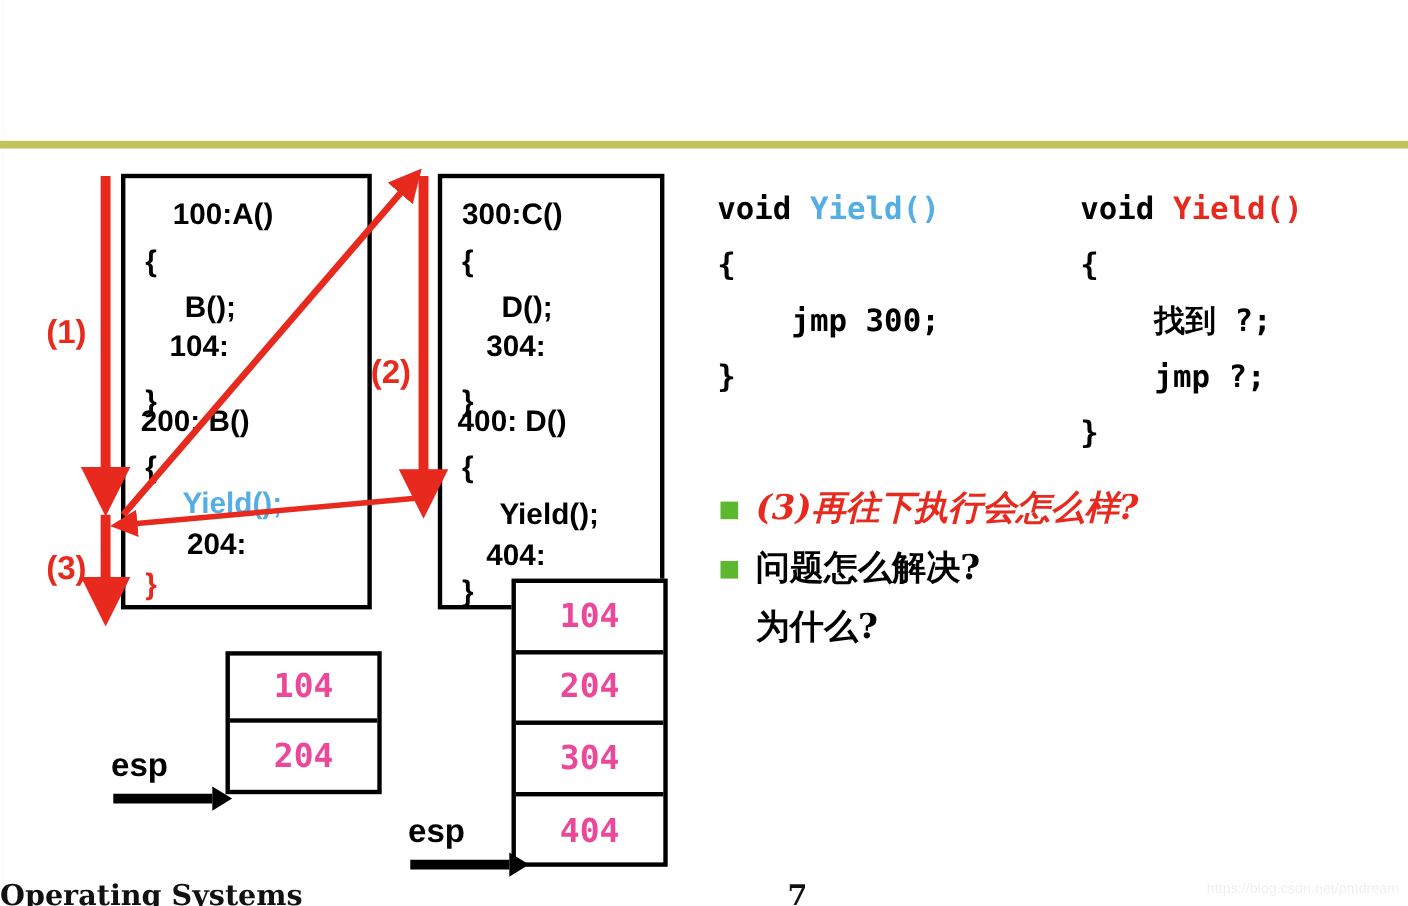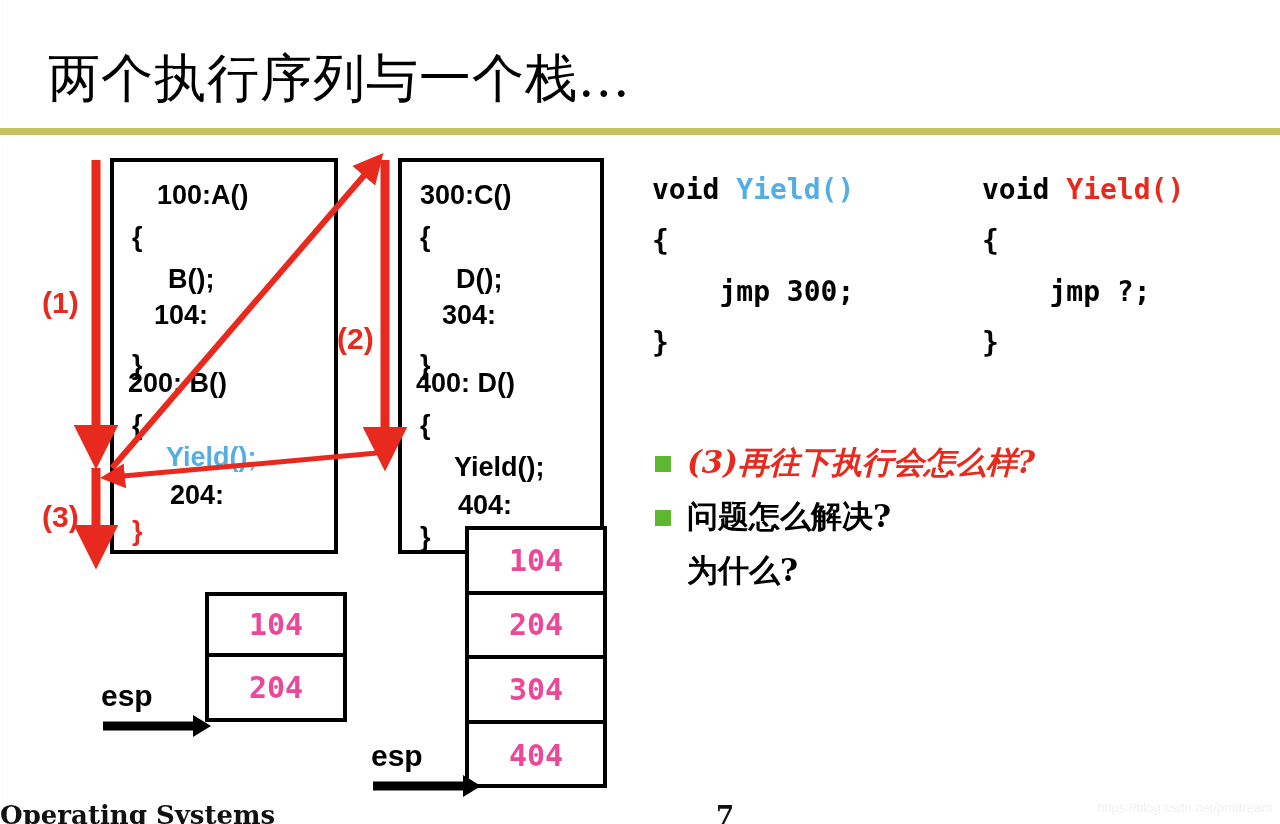--- a/index.html
+++ b/index.html
@@ -194,21 +194,20 @@
     white-space: nowrap;
   }
 </style>
 </head>
 <body>
 
 <div id="slide">
 
   <div id="left-edge-rule"></div>
 
-  <div id="title">两个执行序列与一个栈...</div>
   <div id="title-rule"></div>
 
   <div class="codebox" id="codebox-left">
     <div class="code-line" style="left:18px;  top:20px;margin-left:25px;">100:A()</div>
     <div class="code-line" style="left:18px;  top:62px;">{</div>
     <div class="code-line" style="left:54px;  top:104px;">B();</div>
     <div class="code-line" style="left:40px;  top:140px;">104:</div>
     <div class="code-line" style="left:18px;  top:190px;">}</div>
     <div class="code-line" style="left:14px;  top:208px;">200: B()</div>
     <div class="code-line" style="left:18px;  top:250px;">{</div>
@@ -219,21 +218,21 @@
 
   <div class="codebox" id="codebox-right">
     <div class="code-line" style="left:18px;  top:20px;">300:C()</div>
     <div class="code-line" style="left:18px;  top:62px;">{</div>
     <div class="code-line" style="left:54px;  top:104px;">D();</div>
     <div class="code-line" style="left:40px;  top:140px;">304:</div>
     <div class="code-line" style="left:18px;  top:190px;">}</div>
     <div class="code-line" style="left:14px;  top:208px;">400: D()</div>
     <div class="code-line" style="left:18px;  top:250px;">{</div>
     <div class="code-line" style="left:52px;  top:292px;">Yield();</div>
-    <div class="code-line" style="left:56px;  top:330px;text-align:center;">404:</div>
+    <div class="code-line" style="left:40px;  top:330px;text-align:center;">404:</div>
     <div class="code-line" style="left:18px;  top:362px;">}</div>
   </div>
 
   <svg id="arrows" viewBox="0 0 1280 824">
     <defs>
       <marker id="ah" markerWidth="5" markerHeight="5" refX="2.6" refY="2.5" orient="auto">
         <path d="M0,0 L5,2.5 L0,5 z" fill="#e8291e"></path>
       </marker>
     </defs>
 
@@ -281,20 +280,21 @@
   <div class="yield-col" id="yield-col-1">
     <div class="yield-line"><span>void </span><span class="kw-blue">Yield()</span></div>
     <div class="yield-line">{</div>
     <div class="yield-line">    jmp 300;</div>
     <div class="yield-line">}</div>
   </div>
 
   <div class="yield-col" id="yield-col-2">
     <div class="yield-line"><span>void </span><span class="kw-red">Yield()</span></div>
     <div class="yield-line">{</div>
+    <div class="yield-line">    找到 ?;</div>
     <div class="yield-line">    jmp ?;</div>
     <div class="yield-line">}</div>
   </div>
 
   <div id="bullets">
     <div class="bullet-row">
       <span class="bullet-sq"></span>
       <span class="bullet-text red-italic">(3)再往下执行会怎么样?</span>
     </div>
     <div class="bullet-row">

